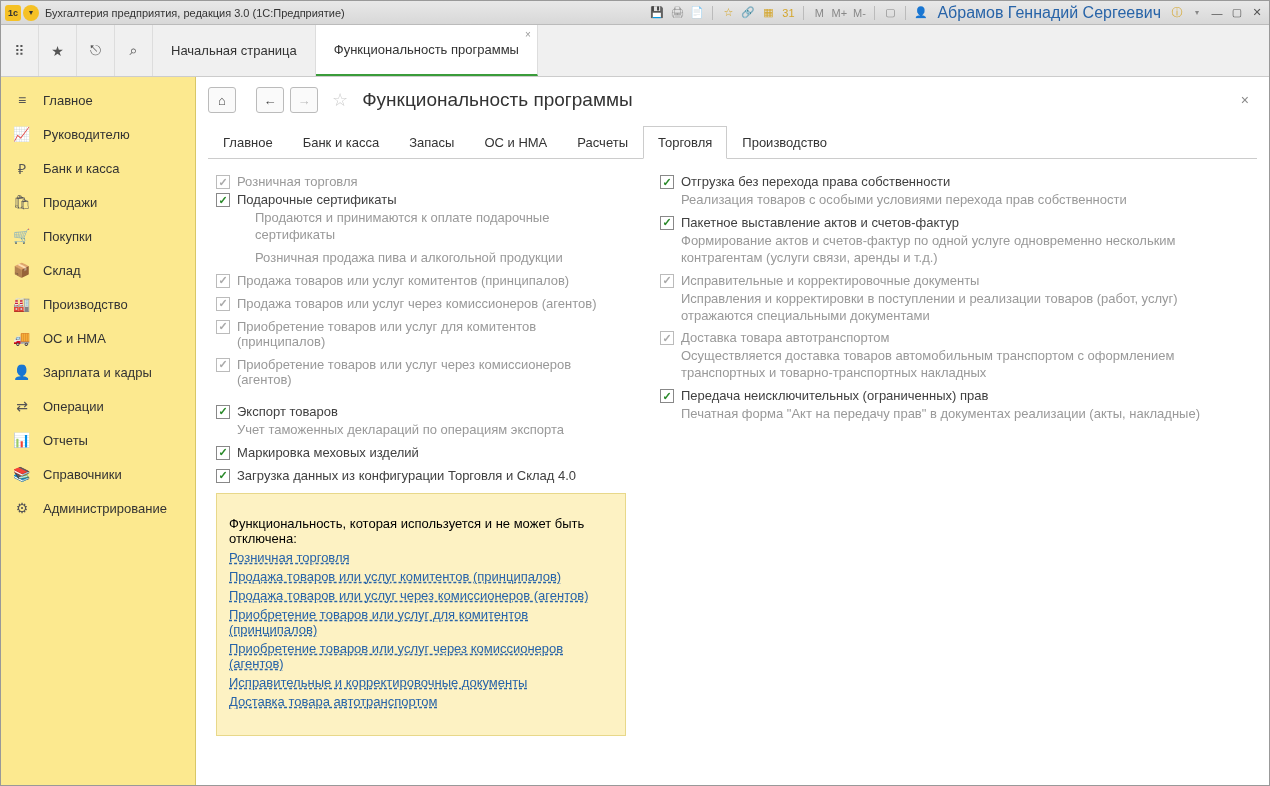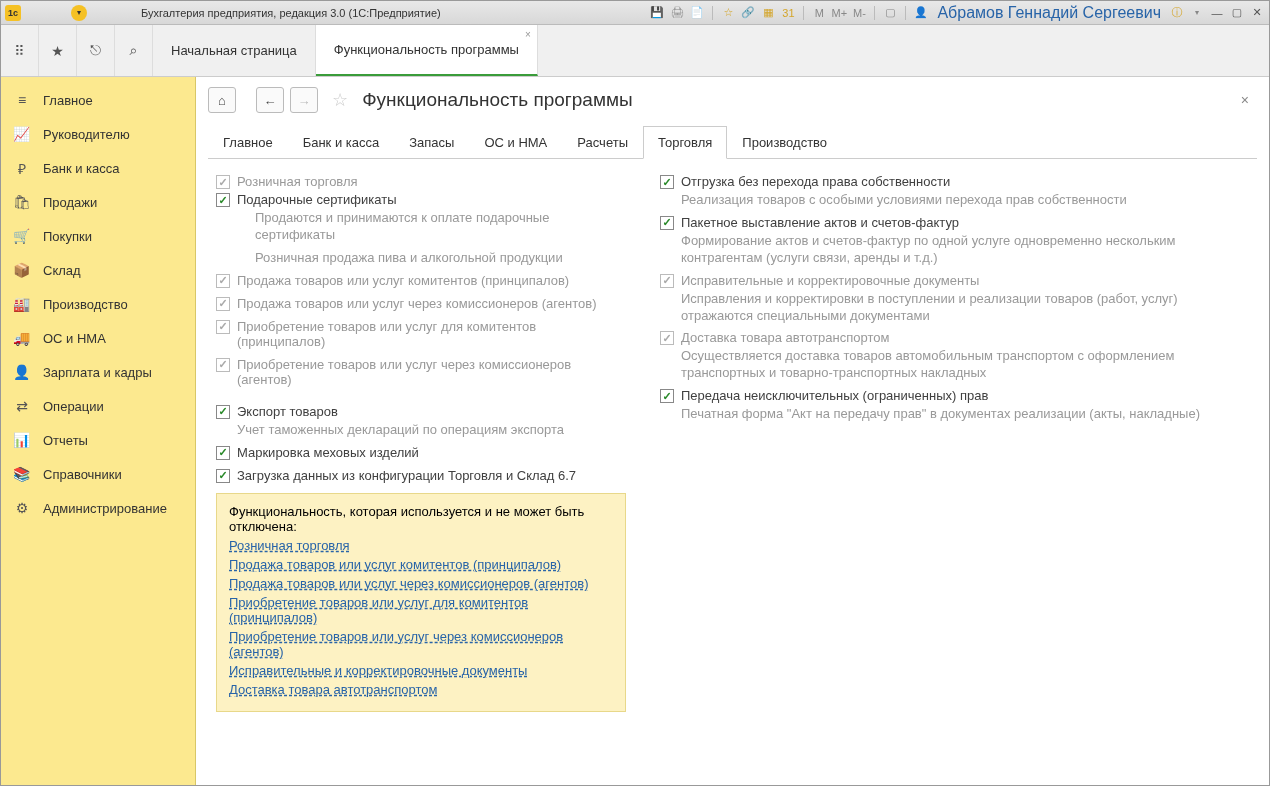--- a/index.html
+++ b/index.html
@@ -1,20 +1,20 @@
 <!DOCTYPE html>
 <html><head>
 <meta charset="utf-8">
 <style>
   * { box-sizing: border-box; margin: 0; padding: 0; }
   body { font-family: Arial, sans-serif; font-size: 12px; background: #d4d4d4; width: 1270px; height: 786px; overflow: hidden; }
   
   .window { width: 1270px; height: 786px; background: #fff; display: flex; flex-direction: column; border: 1px solid #999; }
   
-  .titlebar { height: 24px; background: linear-gradient(#e8e8e8, #d8d8d8); display: flex; align-items: center; padding: 0 4px; border-bottom: 1px solid #bbb; font-size: 11px; color: #333; gap: 48px; }
+  .titlebar { height: 24px; background: linear-gradient(#e8e8e8, #d8d8d8); display: flex; align-items: center; padding: 0 4px; border-bottom: 1px solid #bbb; font-size: 11px; color: #333; }
   .titlebar .logo { width: 16px; height: 16px; background: #f5c125; border-radius: 3px; display: inline-flex; align-items: center; justify-content: center; font-size: 9px; font-weight: bold; color: #333; margin-right: 2px; }
   .titlebar .down { width: 16px; height: 16px; background: #f5c125; border-radius: 50%; display: inline-flex; align-items: center; justify-content: center; font-size: 8px; margin-right: 6px; }
   .titlebar .title { flex: 1; }
   .titlebar .tb-icons { display: flex; align-items: center; gap: 4px; }
   .titlebar .tb-icon { width: 16px; height: 16px; display: inline-flex; align-items: center; justify-content: center; color: #888; font-size: 11px; cursor: pointer; }
   .titlebar .tb-sep { width: 1px; height: 14px; background: #bbb; margin: 0 3px; }
   .titlebar .user { color: #2864a8; font-size: 16px; padding: 0 4px; }
   .titlebar .wbtn { width: 16px; height: 14px; display: inline-flex; align-items: center; justify-content: center; color: #555; font-size: 11px; cursor: pointer; }
   
   .tabbar { height: 52px; background: #f0f0f0; border-bottom: 1px solid #ccc; display: flex; align-items: stretch; }
@@ -50,21 +50,21 @@
   .chk-row.indent { }
   .chk { width: 14px; height: 14px; border: 1px solid #888; margin-right: 7px; display: inline-flex; align-items: center; justify-content: center; font-size: 11px; font-weight: bold; flex-shrink: 0; margin-top: 1px; cursor: pointer; background: #fff; }
   .chk.checked::before { content: "✓"; color: #2a8a2a; }
   .chk.disabled { border-color: #bbb; cursor: default; }
   .chk.disabled.checked::before { color: #aaa; }
   .chk-label { color: #404040; }
   .chk-label.disabled { color: #999; }
   .desc { color: #999; margin-left: 21px; margin-bottom: 6px; margin-top: 0; line-height: 1.3; }
   .desc.indent { margin-left: 39px; }
   
-  .infobox { background: #fdf2c3; border: 1px solid #e8d88a; padding: 10px 12px; margin-top: 10px; font-size: 13px; }
+  .infobox { background: #fdf2c3; border: 1px solid #e8d88a; padding: 22px 12px; margin-top: 10px; font-size: 13px; }
   .infobox .ibtitle { margin-bottom: 4px; }
   .infobox a { color: #2864a8; text-decoration: underline dashed; display: block; margin: 4px 0; cursor: pointer; }
 </style>
 </head>
 <body>
 
 <div class="window">
 
   <div class="titlebar">
     <span class="logo">1c</span>
@@ -227,21 +227,21 @@
               <span class="chk-label">Экспорт товаров</span>
             </div>
           <div class="desc">Учет таможенных деклараций по операциям экспорта</div>
 
           <div class="chk-row" style="position:relative">
               <span class="chk checked"></span>
               <span class="chk-label">Маркировка меховых изделий</span>
             </div>
           <div class="chk-row" style="margin-top:8px">
               <span class="chk checked"></span>
-              <span class="chk-label">Загрузка данных из конфигурации Торговля и Склад 6.7</span>
+              <span class="chk-label">Загрузка данных из конфигурации Торговля и Склад 4.0</span>
             </div>
 
           <div class="infobox">
             <div class="ibtitle">Функциональность, которая используется и не может быть отключена:</div>
             <a>Розничная торговля</a>
             <a>Продажа товаров или услуг комитентов (принципалов)</a>
             <a>Продажа товаров или услуг через комиссионеров (агентов)</a>
             <a>Приобретение товаров или услуг для комитентов (принципалов)</a>
             <a>Приобретение товаров или услуг через комиссионеров (агентов)</a>
             <a>Исправительные и корректировочные документы</a>

